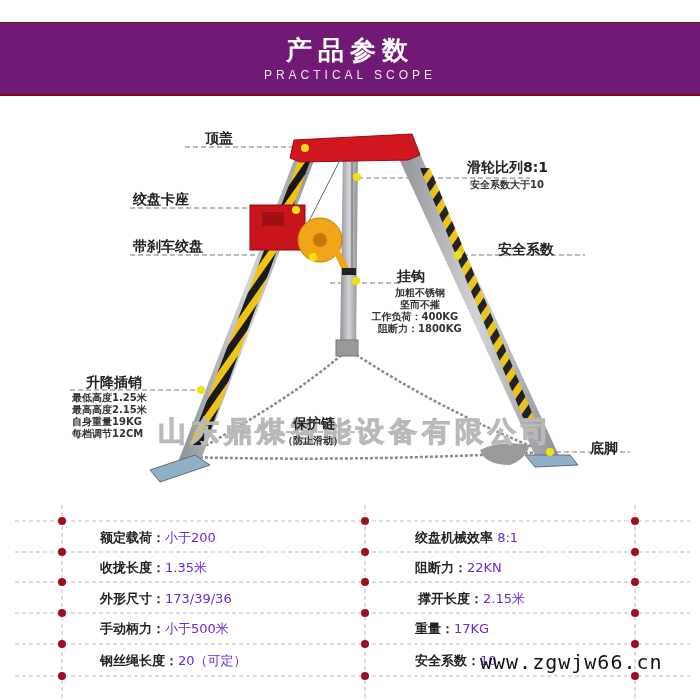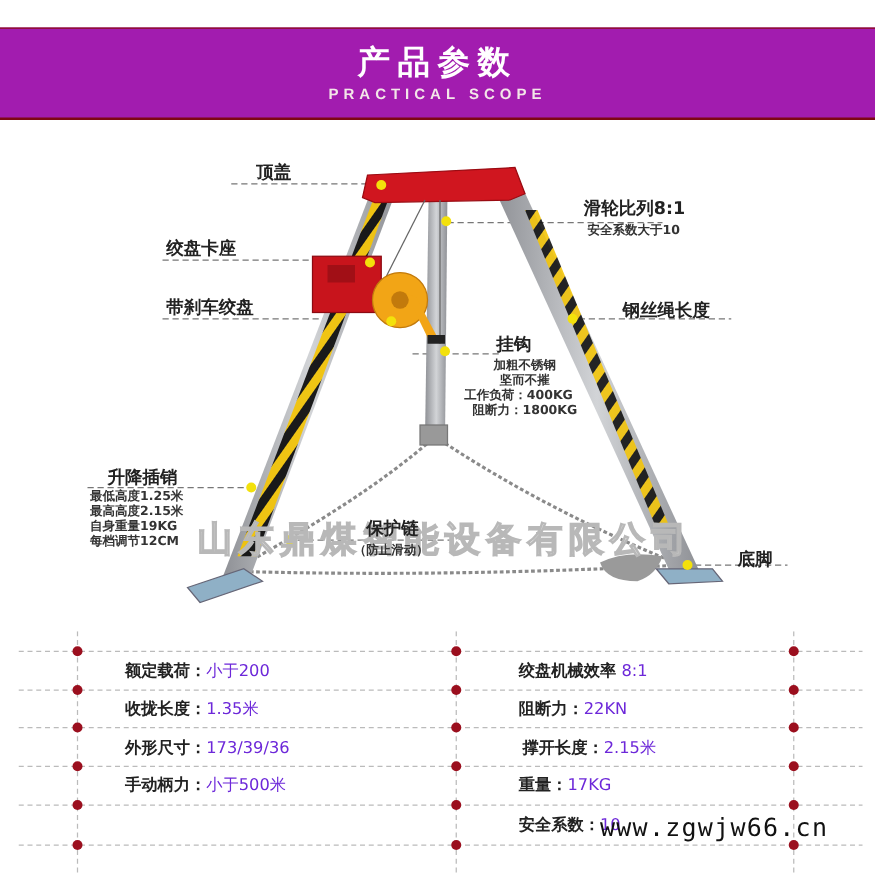--- a/index.html
+++ b/index.html
@@ -1,19 +1,19 @@
 <!DOCTYPE html>
 <html><head>
 <meta charset="utf-8">
 <style>
   html,body{margin:0;padding:0;}
   body{width:700px;height:700px;background:#fff;position:relative;overflow:hidden;font-family:"DejaVu Sans","Liberation Sans",sans-serif;}
-  .banner{position:absolute;left:0;top:22px;width:700px;height:71px;background:#a21caf;border-top:1px solid #8c0a17;border-bottom:2px solid #7d0814;text-align:center;color:#fff;}
+  .banner{position:absolute;left:0;top:22px;width:700px;height:71px;background:#701a75;border-top:1px solid #8c0a17;border-bottom:2px solid #7d0814;text-align:center;color:#fff;}
   .banner .title{font-size:26px;font-weight:bold;letter-spacing:6px;margin-top:12px;line-height:30px;}
-  .banner .sub{font-size:12px;letter-spacing:4px;margin-top:3px;color:#f3e6e8;font-family:"Liberation Sans",sans-serif;font-weight:bold;}
+  .banner .sub{font-size:12px;letter-spacing:4px;margin-top:3px;color:#f3e6e8;font-family:"Liberation Sans",sans-serif;}
   .diagram{position:absolute;left:0;top:95px;width:700px;height:405px;}
   .lbl{position:absolute;font-weight:bold;color:#222;font-size:14px;line-height:16px;white-space:nowrap;}
   .desc{position:absolute;color:#333;font-size:10px;line-height:12px;white-space:nowrap;font-weight:bold;}
   .watermark{position:absolute;left:158px;top:318px;font-size:28px;letter-spacing:5px;color:rgba(235,235,235,0.85);font-weight:bold;-webkit-text-stroke:1px #b8b8b8;white-space:nowrap;font-family:"DejaVu Serif",serif;}
   .specs{position:absolute;left:0;top:505px;width:700px;height:195px;}
   .spec{position:absolute;font-size:13px;line-height:16px;white-space:nowrap;}
   .spec .k{font-weight:bold;color:#222;margin-top:16px;}
   .spec .v{color:#6d28d9;}
   .wm2{position:absolute;left:480px;top:650px;font-family:"DejaVu Sans Mono",monospace;font-size:20px;color:#111;letter-spacing:1px;white-space:nowrap;}
 </style>
@@ -95,21 +95,21 @@
       <circle cx="550" cy="452" r="4"></circle>
     </g>
   </svg>
 
   <div class="lbl" style="left:205px;top:35px;">顶盖</div>
   <div class="lbl" style="left:133px;top:96px;">绞盘卡座</div>
   <div class="lbl" style="left:133px;top:143px;">带刹车绞盘</div>
 
   <div class="lbl" style="left:467px;top:64px;">滑轮比列8:1</div>
   <div class="desc" style="left:470px;top:84px;">安全系数大于10</div>
-  <div class="lbl" style="left:498px;top:146px;">钢丝绳长度</div>
+  <div class="lbl" style="left:498px;top:146px;">安全系数</div>
 
   <div class="lbl" style="left:397px;top:173px;">挂钩</div>
   <div class="desc" style="left:378px;top:192px;text-align:center;">
     <div>加粗不锈钢</div>
     <div>坚而不摧</div>
     <div style="margin-left:-10px;">工作负荷：400KG</div>
     <div>阻断力：1800KG</div>
   </div>
 
   <div class="watermark">山东鼎煤智能设备有限公司</div>
@@ -159,20 +159,21 @@
         <circle cx="635" cy="108" r="4"></circle>
         <circle cx="635" cy="139" r="4"></circle>
         <circle cx="635" cy="171" r="4"></circle>
     </g>
   </svg>
 
   <div class="spec" style="left:100px;top:25px;"><span class="k">额定载荷：</span><span class="v">小于200</span></div>
   <div class="spec" style="left:100px;top:55px;"><span class="k">收拢长度：</span><span class="v">1.35米</span></div>
   <div class="spec" style="left:100px;top:86px;"><span class="k">外形尺寸：</span><span class="v">173/39/36</span></div>
   <div class="spec" style="left:100px;top:116px;"><span class="k">手动柄力：</span><span class="v">小于500米</span></div>
+  <div class="spec" style="left:100px;top:148px;"><span class="k">钢丝绳长度：</span><span class="v">20（可定）</span></div>
 
   <div class="spec" style="left:415px;top:25px;"><span class="k">绞盘机械效率</span> <span class="v">8:1</span></div>
   <div class="spec" style="left:415px;top:55px;"><span class="k">阻断力：</span><span class="v">22KN</span></div>
   <div class="spec" style="left:418px;top:86px;"><span class="k">撑开长度：</span><span class="v">2.15米</span></div>
   <div class="spec" style="left:415px;top:116px;"><span class="k">重量：</span><span class="v">17KG</span></div>
   <div class="spec" style="left:415px;top:148px;"><span class="k">安全系数：</span><span class="v">10</span></div>
 </div>
 
 <div class="wm2">www.zgwjw66.cn</div>
 

